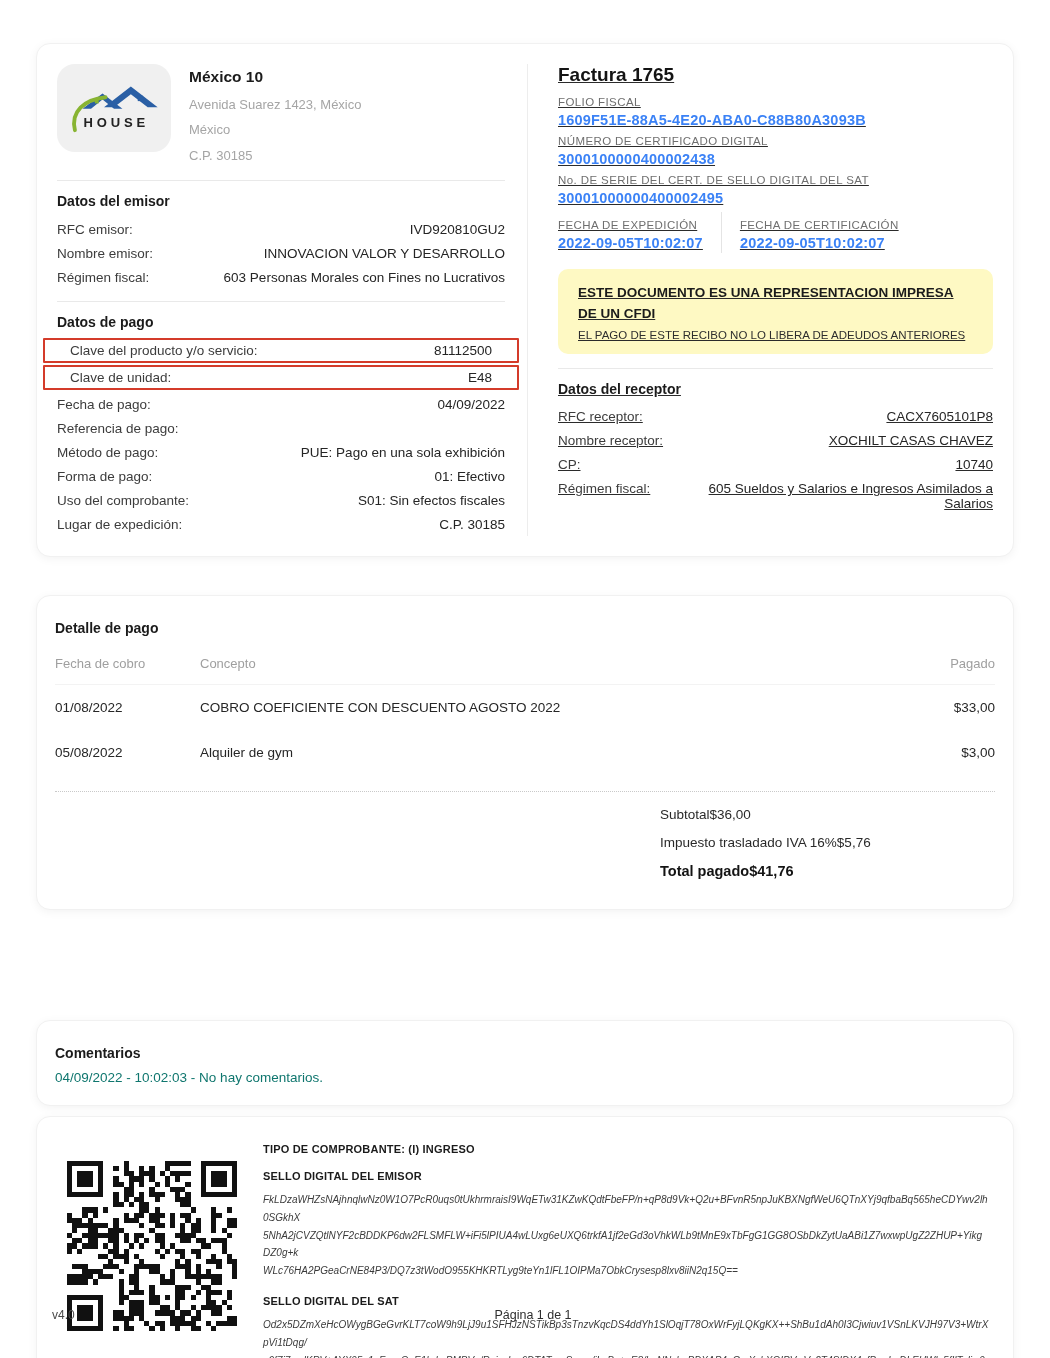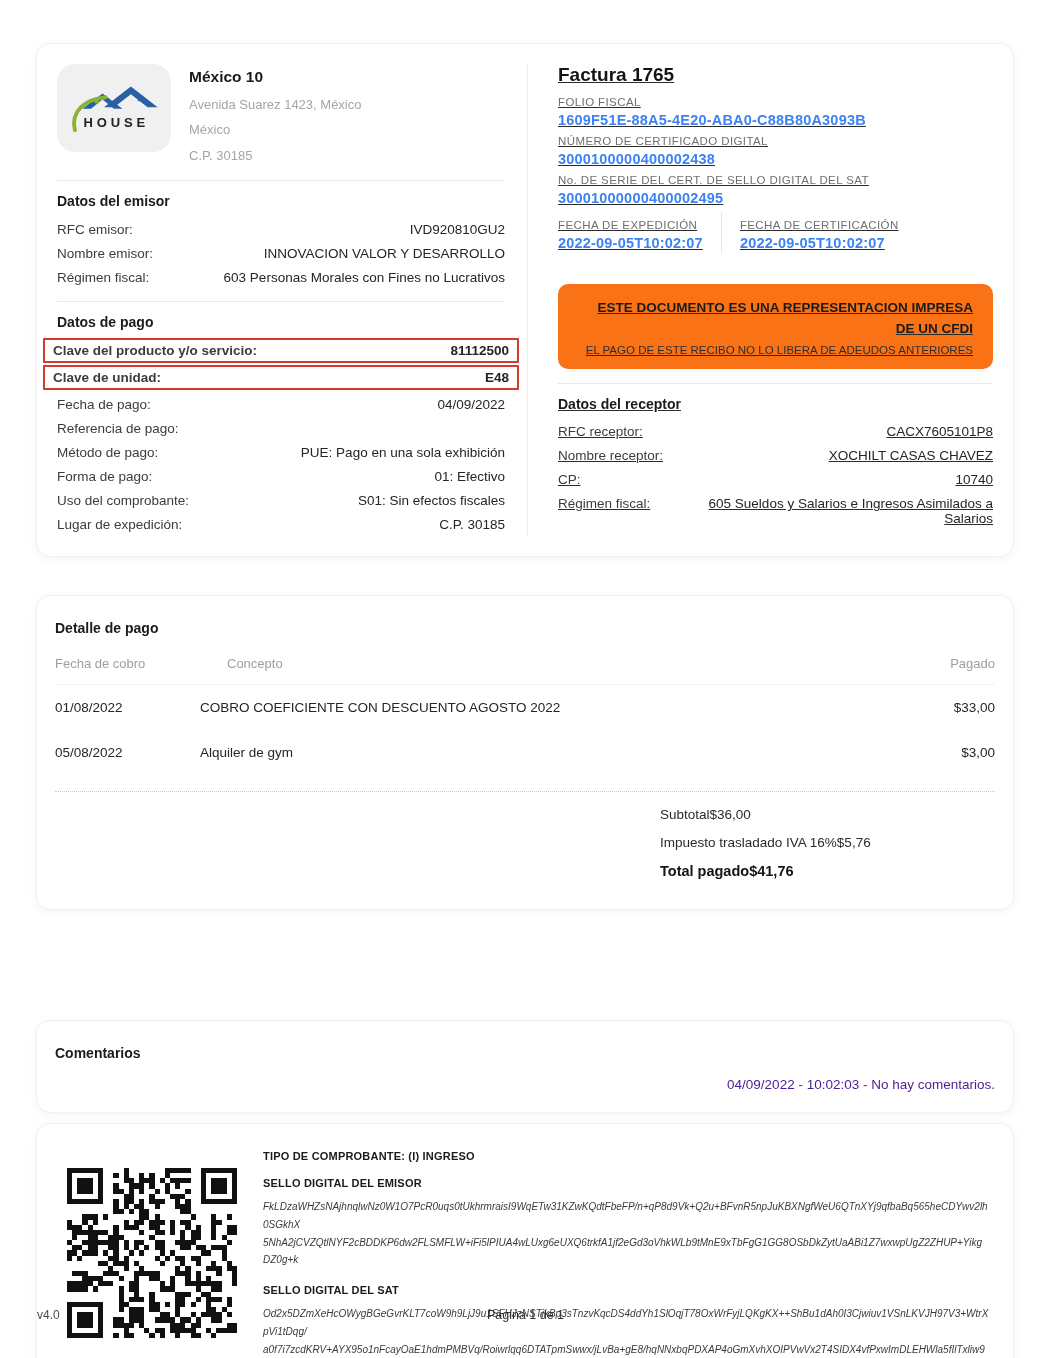--- a/index.html
+++ b/index.html
@@ -22,56 +22,56 @@
   .logo-box { width:114px; height:88px; background:#f0f0f0; border-radius:18px;
     display:flex; align-items:center; justify-content:center; flex:0 0 auto; }
   .company-name { font-size:15.5px; font-weight:bold; color:#1b1b1b; margin:4px 0 6px; }
   .company-line { font-size:13px; color:#a5a5a5; line-height:1.95; }
   .hdiv { border-top:1px solid #e9e9e9; margin:12px 0; }
   .sec-title { font-size:14px; font-weight:bold; color:#1b1b1b; margin:6px 0 8px; }
   .kv { display:flex; justify-content:space-between; align-items:baseline;
     font-size:13.5px; padding:4.5px 0; }
   .kv .k { color:#3c3c3c; white-space:nowrap; }
   .kv .v { color:#252525; text-align:right; }
-  .kv.hl { border:2px solid #d43b2a; padding:3px 8px; margin:2px -14px 2px -14px; border-radius:1px;font-weight:bold; }
+  .kv.hl { border:2px solid #d43b2a; padding:3px 25px; margin:2px -14px 2px -14px; border-radius:1px; }
   .kv.wrap2 { align-items:flex-start; }
   .kv.wrap2 .v { max-width:300px; }
   
   .inv-title { font-size:19px; font-weight:bold; color:#141414; margin-bottom:10px; }
   .cap { font-size:11.5px; color:#6f6f6f; letter-spacing:.4px; margin-top:7px; }
   .big { font-size:14.5px; font-weight:bold; color:#3b82f6; margin:4px 0 2px; letter-spacing:.2px; }
   .dates { display:flex; margin-top:6px; }
   .date-box { padding-right:18px; }
   .date-box + .date-box { border-left:1px solid #e4e4e4; padding-left:18px; }
-  .notice { background:#f97316; border-radius:10px; padding:14px 20px 13px;
-    text-align:right; margin:31px 0 14px; }
+  .notice { background:#fef9c3; border-radius:10px; padding:14px 20px 13px;
+    text-align:left; margin:16px 0 14px; }
   .notice-l1 { font-size:13.5px; font-weight:bold; color:#1b1b1b; line-height:1.55; }
   .notice-l2 { font-size:11.5px; color:#2e2e2e; margin-top:4px; }
   
   .detail-card { margin-top:38px; padding:18px 18px 24px; }
   .tbl-head, .tbl-row { display:grid; grid-template-columns:145px 1fr 120px; }
-  .tbl-head { color:#9f9f9f; font-size:13px; padding:12px 0 13px; border-bottom:1px solid #f3f3f3;gap:27px; }
+  .tbl-head { color:#9f9f9f; font-size:13px; padding:12px 0 13px; border-bottom:1px solid #f3f3f3; }
   .tbl-row { font-size:13.5px; color:#262626; padding:15px 0; }
   .cell-r { text-align:right; }
   .dotted { border-top:1px dotted #c9c9c9; margin:16px 0 8px; }
   .totals { margin-left:auto; width:335px; margin-top:6px; }
   .tot-row { display:flex; justify-content:flex-start; font-size:13.5px; padding:6.5px 0; color:#2a2a2a; }
   .tot-row.bold { font-weight:bold; font-size:14.5px; color:#141414; }
   
   .comments-card { margin-top:110px; padding:18px 18px 20px; }
-  .comment-text { font-size:13.5px; color:#4c1d95; margin-top:16px;text-align:right; }
+  .comment-text { font-size:13.5px; color:#0f766e; margin-top:9px; }
   
   .seals-card { margin-top:10px; padding:26px 22px 24px; display:flex; gap:26px; }
   .qr-wrap { flex:0 0 176px; padding-left:8px; padding-top:18px; }
   .seals-text { flex:1; padding-right:2px; min-width:0; }
   .seal-h { font-size:11px; font-weight:bold; color:#1b1b1b; letter-spacing:.2px; margin:15px 0 9px; }
   .seal-h:first-child { margin-top:0; }
   .seal-line { font-size:10px; color:#3a3a3a; line-height:1.78; overflow-wrap:anywhere;font-style:italic; }
   
-  .footer { position:absolute; left:1px; right:0; top:1306px; height:30px; }
+  .footer { position:absolute; left:16px; right:0; top:1306px; height:30px; }
   .ver { position:absolute; left:36px; top:2px; font-size:12px; color:#4a4a4a; }
   .pageno { position:absolute; left:0; right:0; top:2px; text-align:center; font-size:12.5px; color:#2e2e2e; }
 </style>
 </head>
 <body>
 
 <div class="card top-card">
   <div class="col-left">
     <div class="company-head">
       <div class="logo-box">
@@ -624,20 +624,21 @@
         <rect x="140" y="10" width="15" height="15" fill="#111"></rect>
         <rect x="0" y="130" width="35" height="35" fill="#111"></rect>
         <rect x="5" y="135" width="25" height="25" fill="#fff"></rect>
         <rect x="10" y="140" width="15" height="15" fill="#111"></rect>
       </svg></div>
   <div class="seals-text">
     <div class="seal-h">TIPO DE COMPROBANTE: (I) INGRESO</div>
     <div class="seal-h">SELLO DIGITAL DEL EMISOR</div>
     <div class="seal-line">FkLDzaWHZsNAjhnqlwNz0W1O7PcR0uqs0tUkhrmraisI9WqETw31KZwKQdtFbeFP/n+qP8d9Vk+Q2u+BFvnR5npJuKBXNgfWeU6QTnXYj9qfbaBq565heCDYwv2lh0SGkhX</div>
     <div class="seal-line">5NhA2jCVZQtlNYF2cBDDKP6dw2FLSMFLW+iFi5lPIUA4wLUxg6eUXQ6trkfA1jf2eGd3oVhkWLb9tMnE9xTbFgG1GG8OSbDkZytUaABi1Z7wxwpUgZ2ZHUP+YikgDZ0g+k</div>
+    <div class="seal-line">WLc76HA2PGeaCrNE84P3/DQ7z3tWodO955KHKRTLyg9teYn1lFL1OIPMa7ObkCrysesp8lxv8iiN2q15Q==</div>
     <div class="seal-h">SELLO DIGITAL DEL SAT</div>
     <div class="seal-line">Od2x5DZmXeHcOWygBGeGvrKLT7coW9h9LjJ9u1SFHJzNSTikBp3sTnzvKqcDS4ddYh1SlOqjT78OxWrFyjLQKgKX++ShBu1dAh0I3Cjwiuv1VSnLKVJH97V3+WtrXpVi1tDqg/</div>
     <div class="seal-line">a0f7i7zcdKRV+AYX95o1nFcayOaE1hdmPMBVq/Roiwrlqq6DTATpmSwwx/jLvBa+gE8/hqNNxbqPDXAP4oGmXvhXOIPVwVx2T4SIDX4vfPxwImDLEHWla5fIlTxliw98Uwz/0</div>
 
   </div>
 </div>
 
 <div class="footer">
   <span class="ver">v4.0</span>
   <span class="pageno">Página 1 de 1</span>

